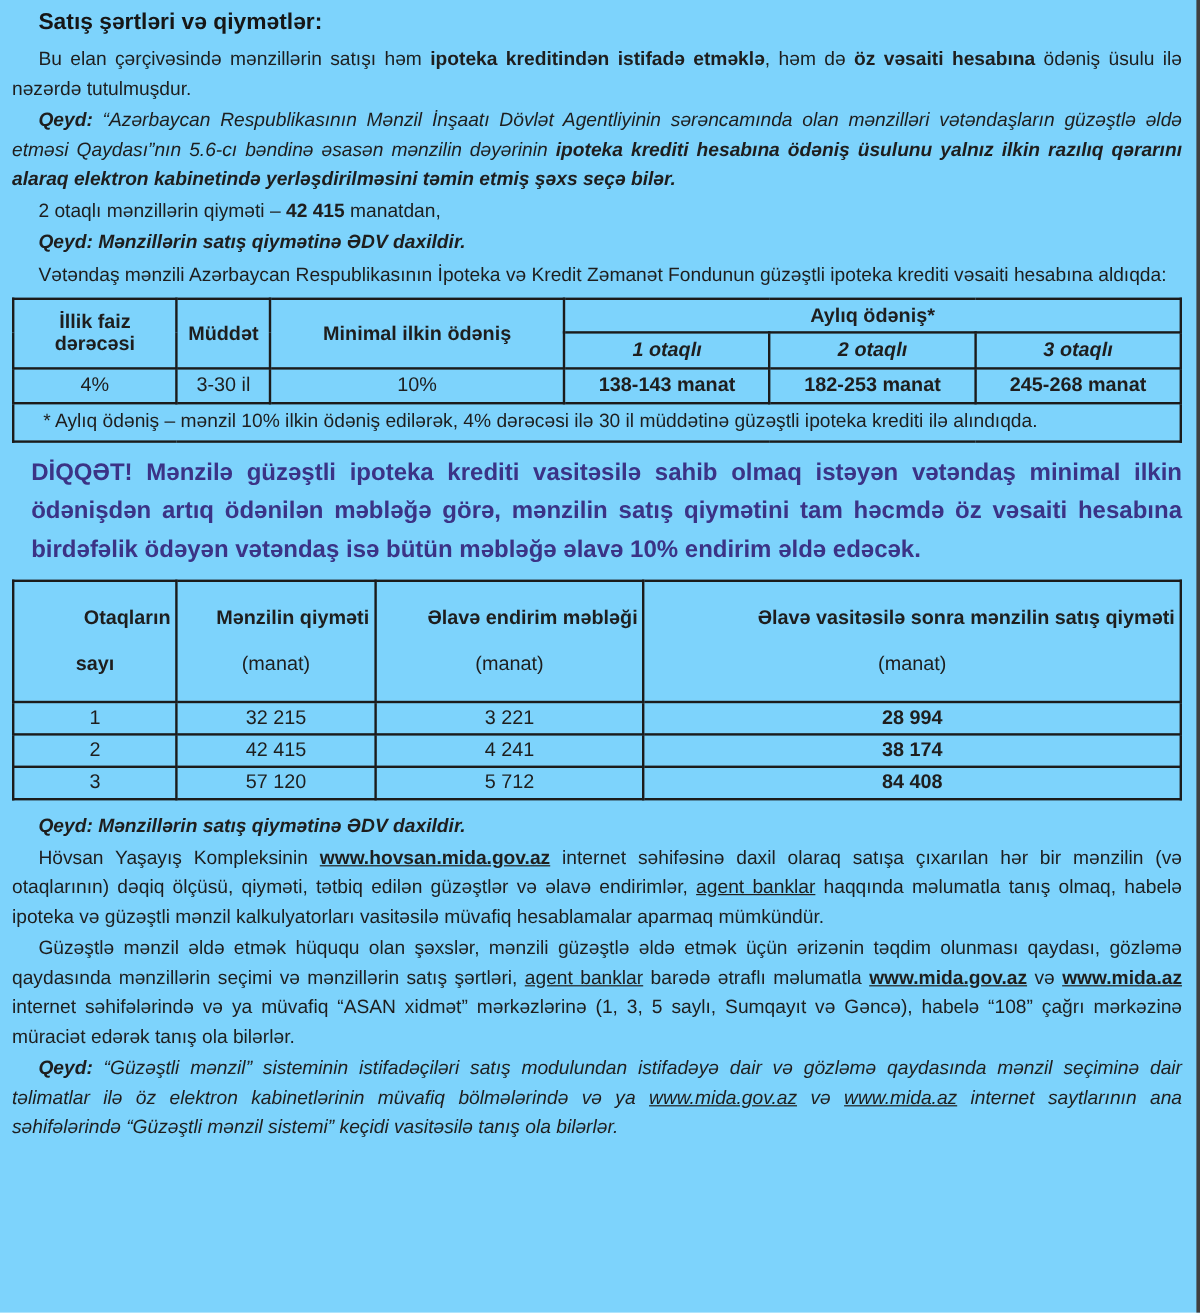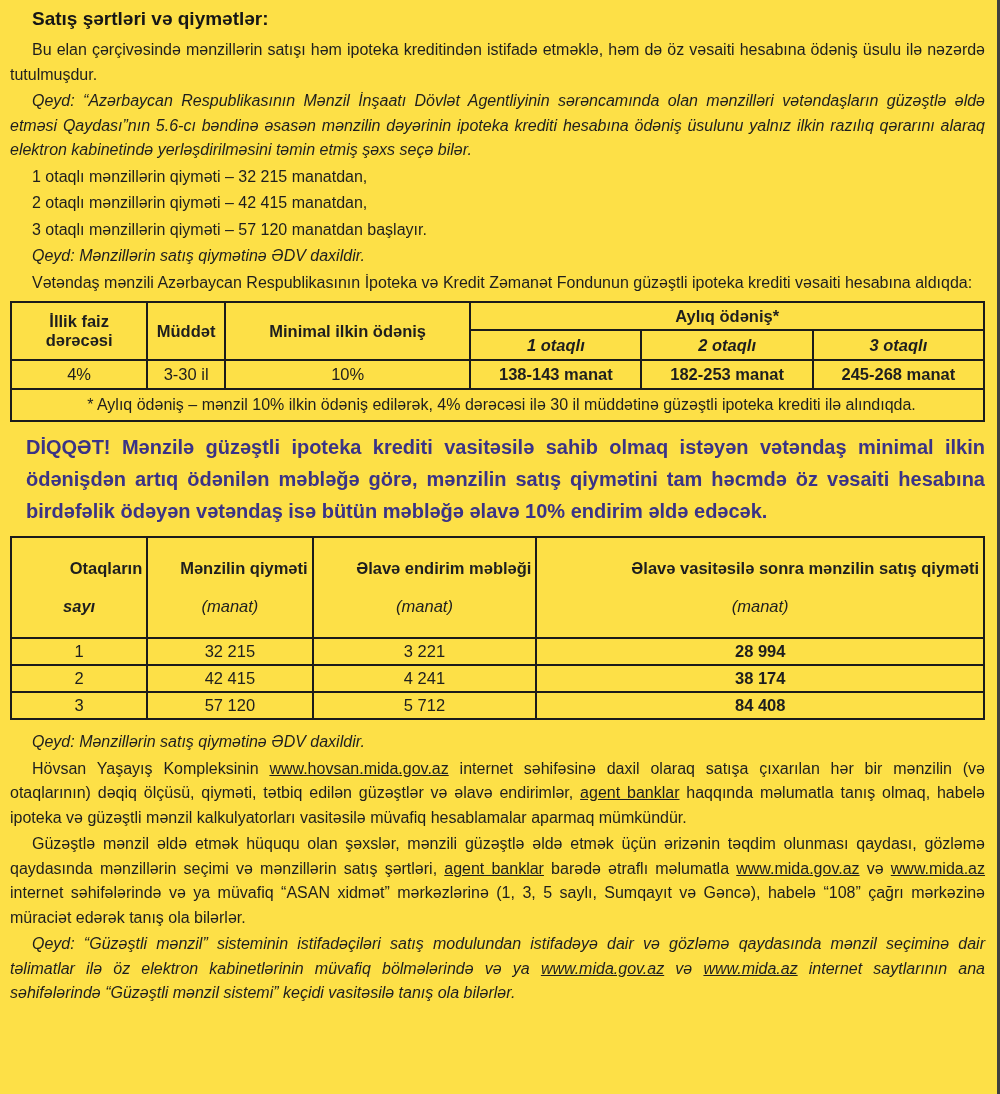--- a/index.html
+++ b/index.html
@@ -1,38 +1,38 @@
 <!DOCTYPE html>
 <html><head>
 <meta charset="utf-8">
 <style>
   html,body { margin:0; padding:0; background:#ffffff; }
   .page {
     position:relative;
     width:1000px; height:1094px;
     box-sizing:border-box;
-    background:#fde047;
+    background:#7dd3fc;
     border-right:3px solid #3f3f3f;
     padding:6px 12px 0 10px;
     font-family:"Liberation Sans", sans-serif;
     color:#1e1e1e;
     overflow:hidden;
   }
   .title {
     font-size:19px; font-weight:bold; color:#161616;
     margin:2px 0 8px 22px;
   }
   p.body {
     font-size:16px; line-height:24.5px;
     margin:0 0 2px 0;
     text-align:justify;
   }
   p.indent { text-indent:22px; }
   p.i { font-style:italic; }
-  .b { font-weight:normal; }
+  .b { font-weight:bold; }
   .i { font-style:italic; }
   .u { text-decoration:underline; }
   .bold-p { font-weight:bold; }
   .diqqet {
     color:#3b3386;
     font-size:20px; line-height:32px; font-weight:bold;
     text-align:justify;
     margin:9px 0 9px 16px;
   }
   table {
@@ -50,44 +50,42 @@
     padding:1px 4px;
     white-space:pre-line;
   }
   th { font-weight:bold; line-height:19px; }
   .t1 tr.hrow1 th { height:24px; }
   .t1 tr.hrow2 th { height:26px; }
   .t1 tr.drow td { height:25px; }
   .t1 .sub-room { font-style:italic;margin-top:32px; }
   .t1 td.money { font-weight:bold; }
   .t1 td.footnote {
-    text-align:center; font-size:16px; height:28px;
-    padding-left:12px; white-space:normal;margin-left:25px;
+    text-align:left; font-size:16px; height:28px;
+    padding-left:24px; white-space:normal;margin-left:25px;
   }
   .t2 th { height:41px; padding:2px 4px; }
   .t2 th .hmain { font-weight:bold;text-align:right; }
-  .t2 th .hsub { font-weight:normal;font-style:italic; }
+  .t2 th .hsub { font-weight:normal; }
   .t2 th .hsub.bold-sub { font-weight:bold; }
   .t2 td { height:23px; }
   .t2 td.final { font-weight:bold; }
 </style>
 </head>
 <body>
 
 <div class="page">
 
   <h1 class="title">Satış şərtləri və qiymətlər:</h1>
 
   <p class="body indent"><span>Bu elan çərçivəsində mənzillərin satışı həm </span><span class="b">ipoteka kreditindən istifadə etməklə</span><span>, həm də </span><span class="b">öz vəsaiti hesabına</span><span> ödəniş üsulu ilə nəzərdə tutulmuşdur.</span></p>
 
   <p class="body indent i"><span class="b">Qeyd:</span><span> “Azərbaycan Respublikasının Mənzil İnşaatı Dövlət Agentliyinin sərəncamında olan mənzilləri vətəndaşların güzəştlə əldə etməsi Qaydası”nın 5.6-cı bəndinə əsasən mənzilin dəyərinin </span><span class="b">ipoteka krediti hesabına ödəniş üsulunu yalnız ilkin razılıq qərarını alaraq elektron kabinetində yerləşdirilməsini təmin etmiş şəxs seçə bilər.</span></p>
 
-  <p class="body indent"><span>1 otaqlı mənzillərin qiyməti – </span><span class="b">32 215</span><span> manatdan,</span></p>
   <p class="body indent"><span>2 otaqlı mənzillərin qiyməti – </span><span class="b">42 415</span><span> manatdan,</span></p>
-  <p class="body indent"><span>3 otaqlı mənzillərin qiyməti – </span><span class="b">57 120</span><span> manatdan başlayır.</span></p>
 
   <p class="body indent i"><span class="b">Qeyd: Mənzillərin satış qiymətinə ƏDV daxildir.</span></p>
 
   <p class="body indent"><span>Vətəndaş mənzili Azərbaycan Respublikasının İpoteka və Kredit Zəmanət Fondunun güzəştli ipoteka krediti vəsaiti hesabına aldıqda:</span></p>
 
   <table class="t1">
     <colgroup>
       <col style="width:14%">
         <col style="width:8%">
         <col style="width:25.2%">

